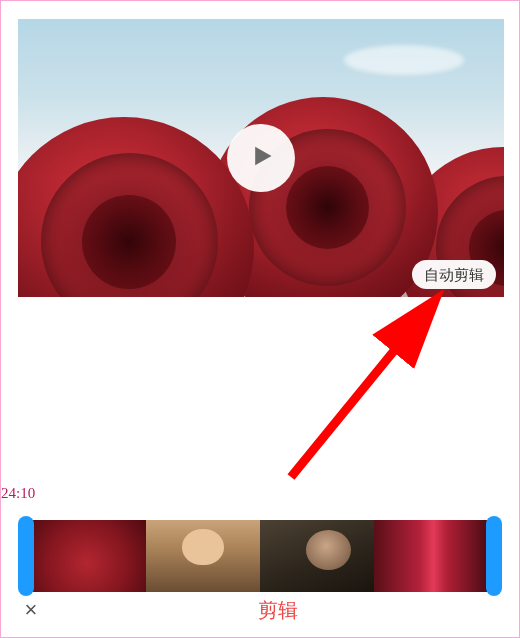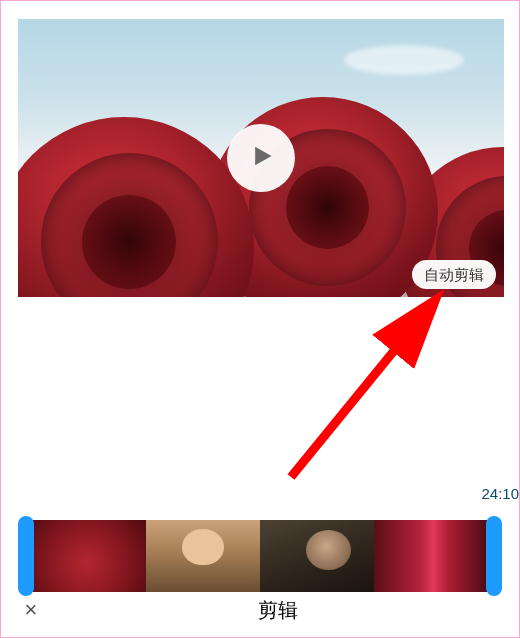--- a/index.html
+++ b/index.html
@@ -55,21 +55,21 @@
   .auto-edit-btn {
     position: absolute; right: 8px; bottom: 8px;
     background: rgba(255,255,255,0.96);
     color: #333; font-size: 15px; line-height: 1;
     padding: 7px 12px; border-radius: 16px;
     cursor:pointer;
   }
 
   .arrow-svg { position:absolute; top:276px; left:250px; width:220px; height:220px; pointer-events:none; }
 
-  .timecode { text-align:right; color:#0c4a6e; font-size:15px; margin-top:188px; }
+  .timecode { text-align:left; color:#be185d; font-size:15px; margin-top:188px;font-family:Liberation Serif, serif; }
 
   .timeline {
     position: relative; margin: 18px auto 0; width: 484px; height: 72px;
   }
   .timeline-strip {
     position:absolute; left:14px; right:14px; top:0; bottom:0;
     display:flex; overflow:hidden; background:#222;
   }
   .thumb { flex:1 1 0; height:100%; }
   .thumb.t1 { background: radial-gradient(circle at 48% 60%, #b32630 0%, #84161f 55%, #4f0a10 100%); }
@@ -85,21 +85,21 @@
     cursor:ew-resize;
   }
   .trim-handle.left  { left:0; }
   .trim-handle.right { right:0; }
 
   .bottom-bar {
     position:absolute; left:0; right:0; bottom:0; height:54px;
     display:flex; align-items:center;
   }
   .close-x { width:60px; text-align:center; color:#555; font-size:22px; cursor:pointer; font-weight:300;}
-  .bottom-title { flex:1; text-align:center; color:#000000; font-size:20px; padding-right:24px;}
+  .bottom-title { flex:1; text-align:center; color:#ef4444; font-size:20px; padding-right:24px;}
 </style>
 </head>
 <body>
 <div class="outer-border">
 
   <div class="video-preview">
     <div class="sky">
       <div class="cloud c1"></div>
     </div>
     <div class="rose r-right"></div>

